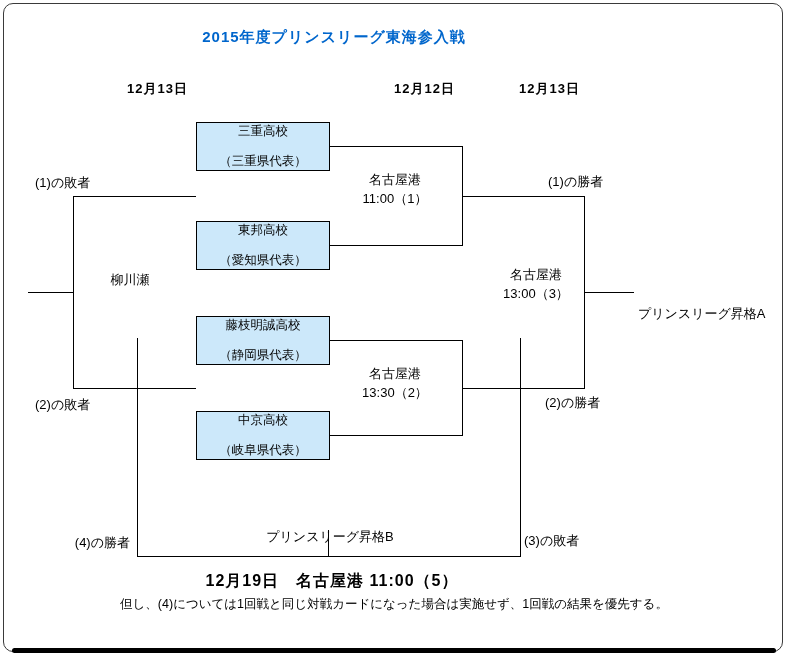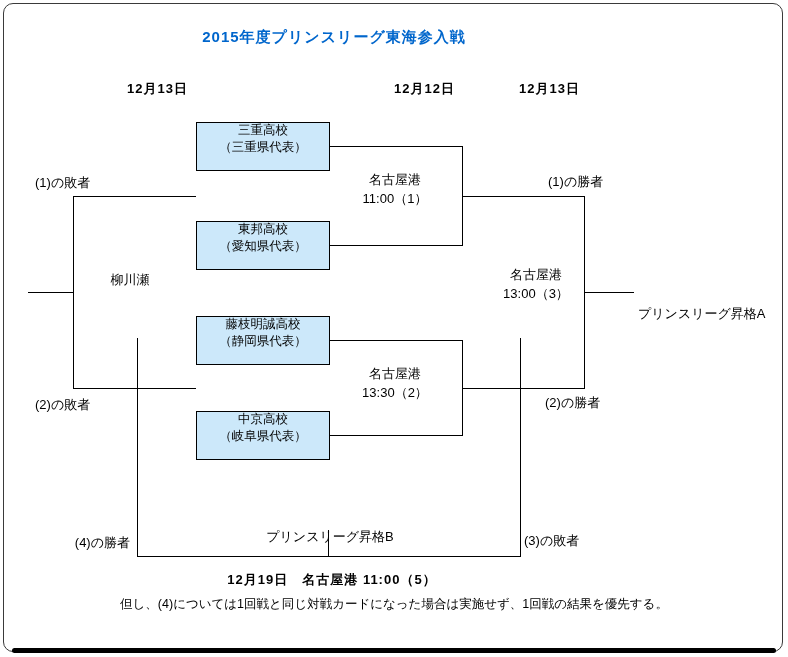--- a/index.html
+++ b/index.html
@@ -22,32 +22,32 @@
   }
   .date-header{
     position:absolute;top:80px;width:120px;text-align:right;
     font-size:13px;font-weight:bold;letter-spacing:1px;
   }
   .hline{position:absolute;height:1px;background:#000;}
   .vline{position:absolute;width:1px;background:#000;}
   .team-box{
     position:absolute;left:196px;width:134px;height:49px;
     background:#cce8fa;border:1px solid #000;box-sizing:border-box;
-    display:flex;flex-direction:column;align-items:center;justify-content:flex-start;
-    font-size:12.5px;line-height:17px;text-align:center;font-family:Liberation Mono, monospace;
+    display:flex;flex-direction:column;align-items:center;justify-content:space-between;
+    font-size:12.5px;line-height:17px;text-align:center;
   }
   .match-note{
     position:absolute;width:130px;text-align:center;
     font-size:13px;line-height:19px;
   }
   .side-label{position:absolute;font-size:13px;white-space:nowrap;}
   .promo-label{position:absolute;font-size:13px;white-space:nowrap;margin-top:20px;}
   .final-line{
     position:absolute;left:132px;top:571px;width:400px;text-align:center;
-    font-size:13px;font-weight:bold;letter-spacing:1px;
+    font-size:16px;font-weight:bold;letter-spacing:1px;
   }
   .note-line{
     position:absolute;left:0;top:596px;width:788px;text-align:center;
     font-size:12.5px;
   }
 </style>
 </head>
 <body>
 
 <div class="frame"></div>

